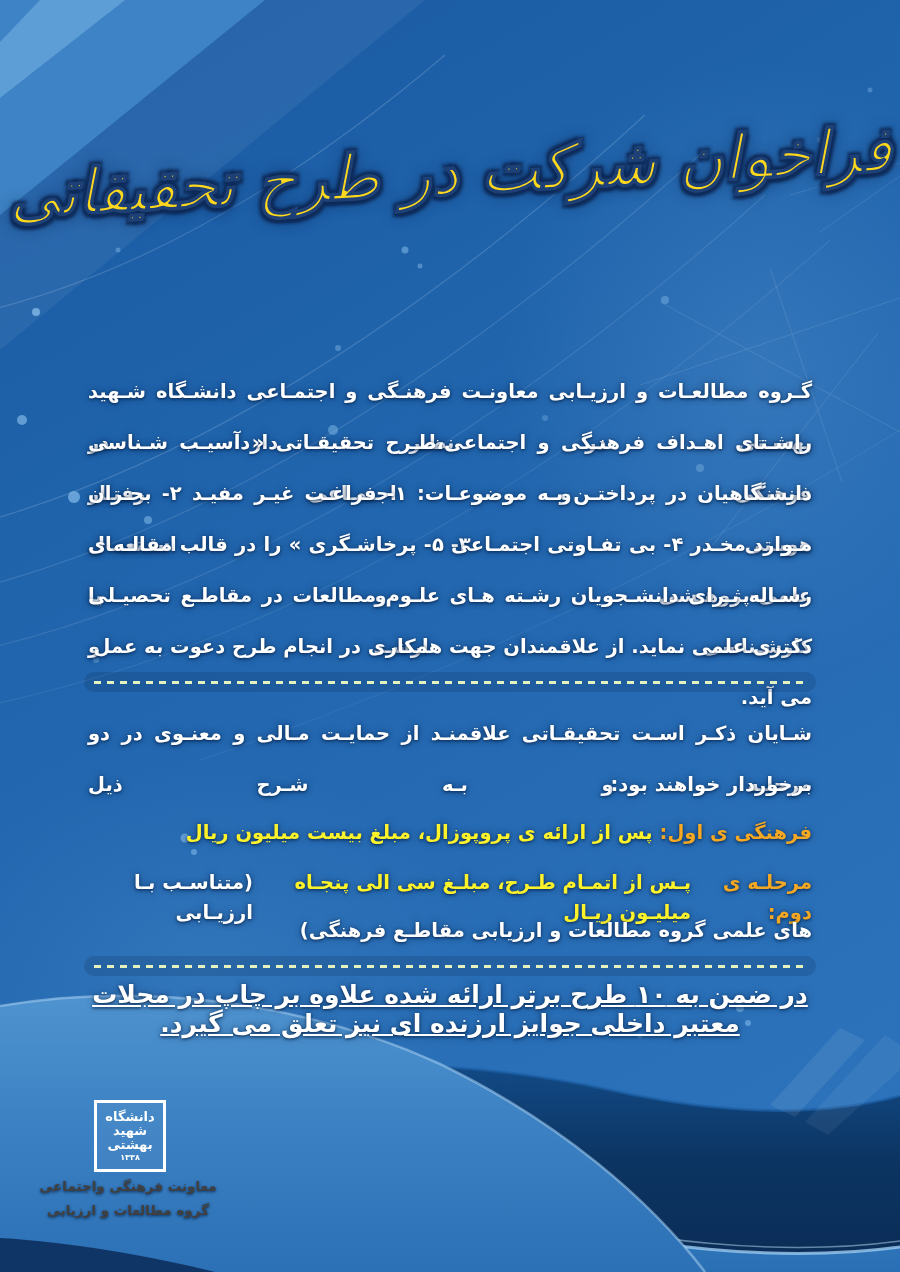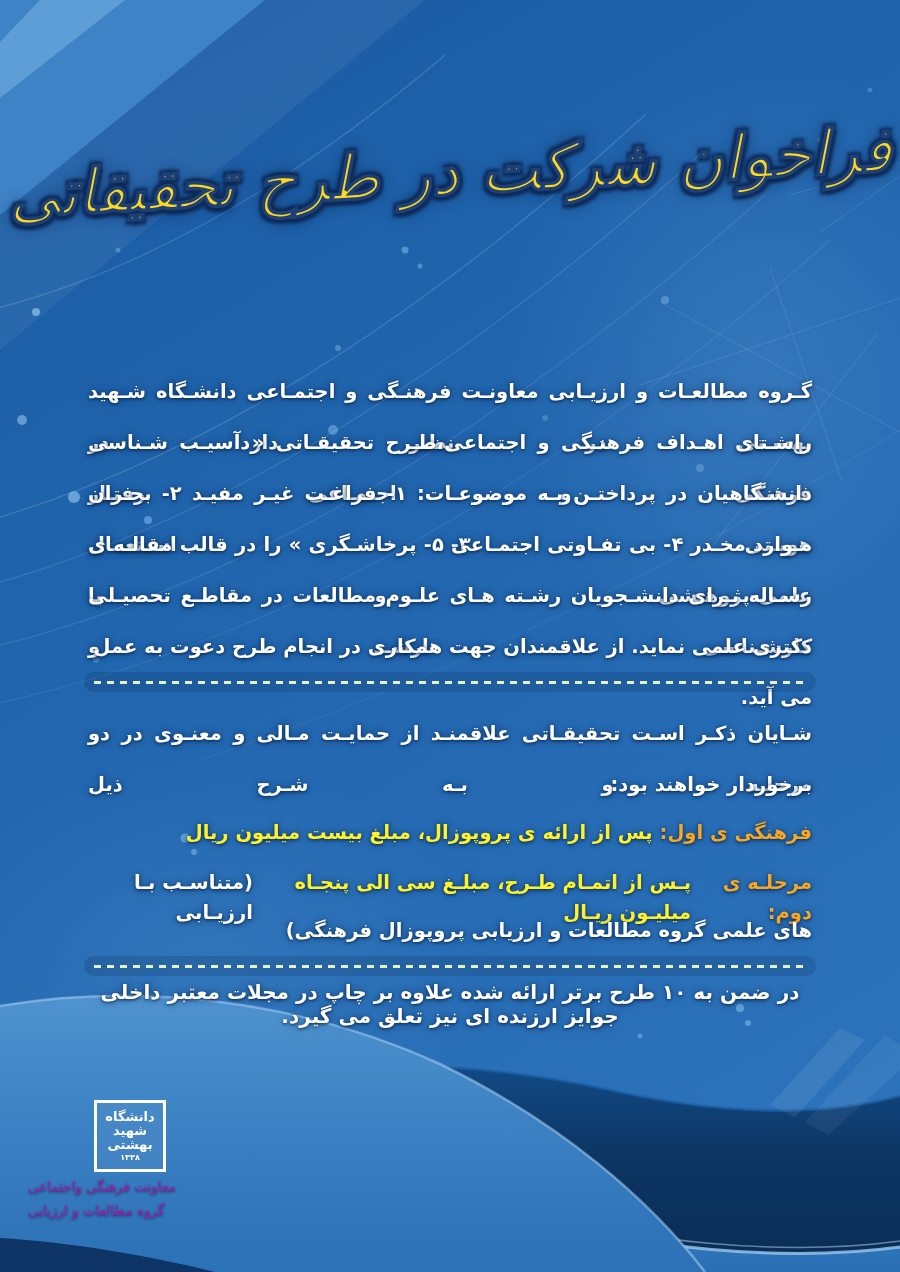--- a/index.html
+++ b/index.html
@@ -52,31 +52,31 @@
   .wht{color:#fff;}
   #stage1{top:818px;} #stage2{top:868px;} #stage3{top:916px;}
 
   
   .sep{position:absolute;left:84px;width:732px;height:20px;border-radius:10px;
        background:rgba(13,48,94,.22);z-index:3;}
   .sep i{position:absolute;left:10px;right:10px;top:9px;height:2.5px;display:block;
        background:repeating-linear-gradient(90deg,var(--dash_color,#e4f3bd) 0 7px,transparent 7px 13px);}
   #sep1{top:672px;} #sep2{top:956px;}
 
-  #footer-note{top:980px;text-align:center;font-size:20px;z-index:4;}
+  #footer-note{top:980px;text-align:center;font-size:25px;z-index:4;text-decoration:underline;}
 
   
   #logo{position:absolute;left:94px;top:1100px;width:72px;height:72px;z-index:5;
         border:3px solid #fff;box-sizing:border-box;display:flex;flex-direction:column;
         align-items:center;justify-content:center;color:#fff;font-weight:bold;
         background:rgba(255,255,255,.05);}
   #logo .uni{font-size:13px;line-height:14px;text-align:center;white-space:pre-line;}
   #logo .yr{font-size:8px;line-height:9px;margin-top:1px;}
-  .logo-cap{position:absolute;left:28px;width:200px;text-align:left;color:#a21caf;
-        font-weight:normal;font-size:13.5px;z-index:5;
+  .logo-cap{position:absolute;left:28px;width:200px;text-align:center;color:#404040;
+        font-weight:bold;font-size:13.5px;z-index:5;
         text-shadow:0 1px 3px rgba(8,35,75,.9);}
   #cap1{top:1178px;} #cap2{top:1202px;}
 </style>
 </head>
 <body>
 
 <div id="poster">
 
   <div id="bg">
     <div class="glow-tr"></div>
@@ -190,21 +190,21 @@
     <span class="yel">پس از ارائه ی پروپوزال، مبلغ بیست میلیون ریال</span>
 
   </div>
   <div id="stage2" class="stage-row txt">
     <span class="lbl">مرحلـه ی دوم:</span>
     <span class="yel">پـس از اتمـام طـرح، مبلـغ سی الی پنجـاه میلیـون ریـال</span>
     <span class="wht">(متناسـب بـا ارزیـابی</span>
   </div>
   <div id="stage3" class="stage-row txt">
 
-    <span class="wht">های علمی گروه مطالعات و ارزیابی پروپوزال فرهنگی)</span>
+    <span class="wht">های علمی گروه مطالعات و ارزیابی مقاطـع فرهنگی)</span>
   </div>
 
   <div id="sep2" class="sep">
       <i></i>
     </div>
 
   <div id="footer-note" class="block txt">در ضمن به ۱۰ طرح برتر ارائه شده علاوه بر چاپ در مجلات معتبر داخلی جوایز ارزنده ای نیز تعلق می گیرد.</div>
 
   <div id="logo">
     <div class="uni">دانشگاه

